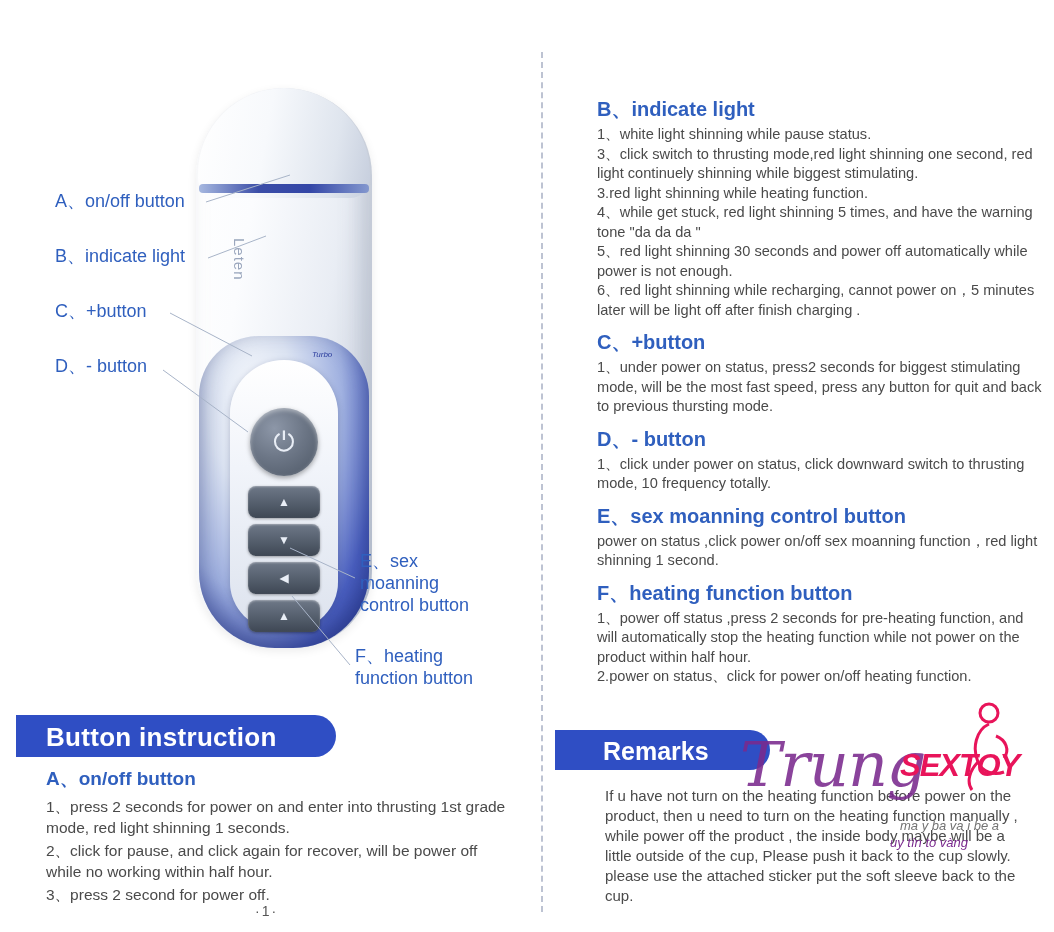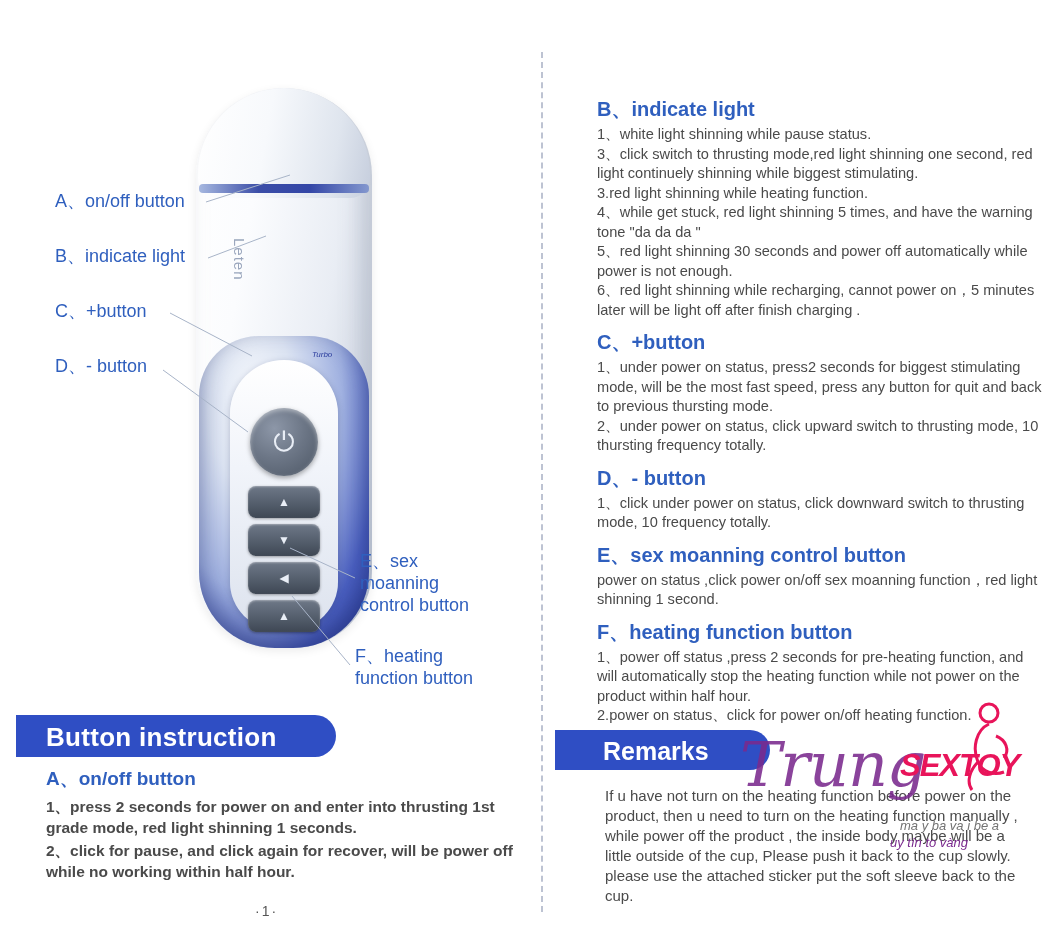--- a/index.html
+++ b/index.html
@@ -192,21 +192,21 @@
     font-size: 15.5px;
     line-height: 21px;
   }
   .left-body {
     position: absolute;
     left: 46px;
     top: 766px;
     width: 470px;
   }
   .left-body .sec-head { margin-bottom: 4px; }
-  .left-body p { margin: 0 0 2px 0; font-weight: bold; }
+  .left-body p { margin: 0 0 2px 0; }
 
   .pagenum {
     position: absolute;
     font-size: 14px;
     color: #555;
     letter-spacing: 2px;
   }
   .pn-left { left: 255px; top: 903px; }
 
   
@@ -375,20 +375,21 @@
     <div class="callout c-f">F、heating
 function button</div>
 
     <div class="banner"></div>
     <div class="banner-text">Button instruction</div>
 
     <div class="left-body">
       <div class="sec-head">A、on/off button</div>
       <p class="body-text">1、press 2 seconds for power on and enter into thrusting 1st grade mode, red light shinning 1 seconds.</p>
       <p class="body-text">2、click for pause, and click again for recover, will be power off while no working within half hour.</p>
+      <p class="body-text">3、press 2 second for power off.</p>
     </div>
 
     <div class="pagenum pn-left">·1·</div>
   </div>
 
   <div class="right">
     <div class="r-col">
 
       <div class="blk">
         <h3>B、indicate light</h3>
@@ -396,21 +397,20 @@
         <p>3、click switch to thrusting mode,red light shinning one second, red light continuely shinning while biggest stimulating.</p>
         <p>3.red light shinning while heating function.</p>
         <p>4、while get stuck, red light shinning 5 times, and have the warning tone "da da da "</p>
         <p>5、red light shinning 30 seconds and power off automatically while power is not enough.</p>
         <p>6、red light shinning while recharging, cannot power on，5 minutes later will be light off after finish charging .</p>
       </div>
 
       <div class="blk">
         <h3>C、+button</h3>
         <p>1、under power on status, press2 seconds for biggest stimulating mode, will be the most fast speed, press any button for quit and back to previous thursting mode.</p>
-        <p>2、under power on status, click upward switch to thrusting mode, 10 thursting frequency totally.</p>
       </div>
 
       <div class="blk">
         <h3>D、- button</h3>
         <p>1、click under power on status, click downward switch to thrusting mode, 10 frequency totally.</p>
       </div>
 
       <div class="blk">
         <h3>E、sex moanning control button</h3>
         <p>power on status ,click power on/off sex moanning function，red light shinning 1 second.</p>

